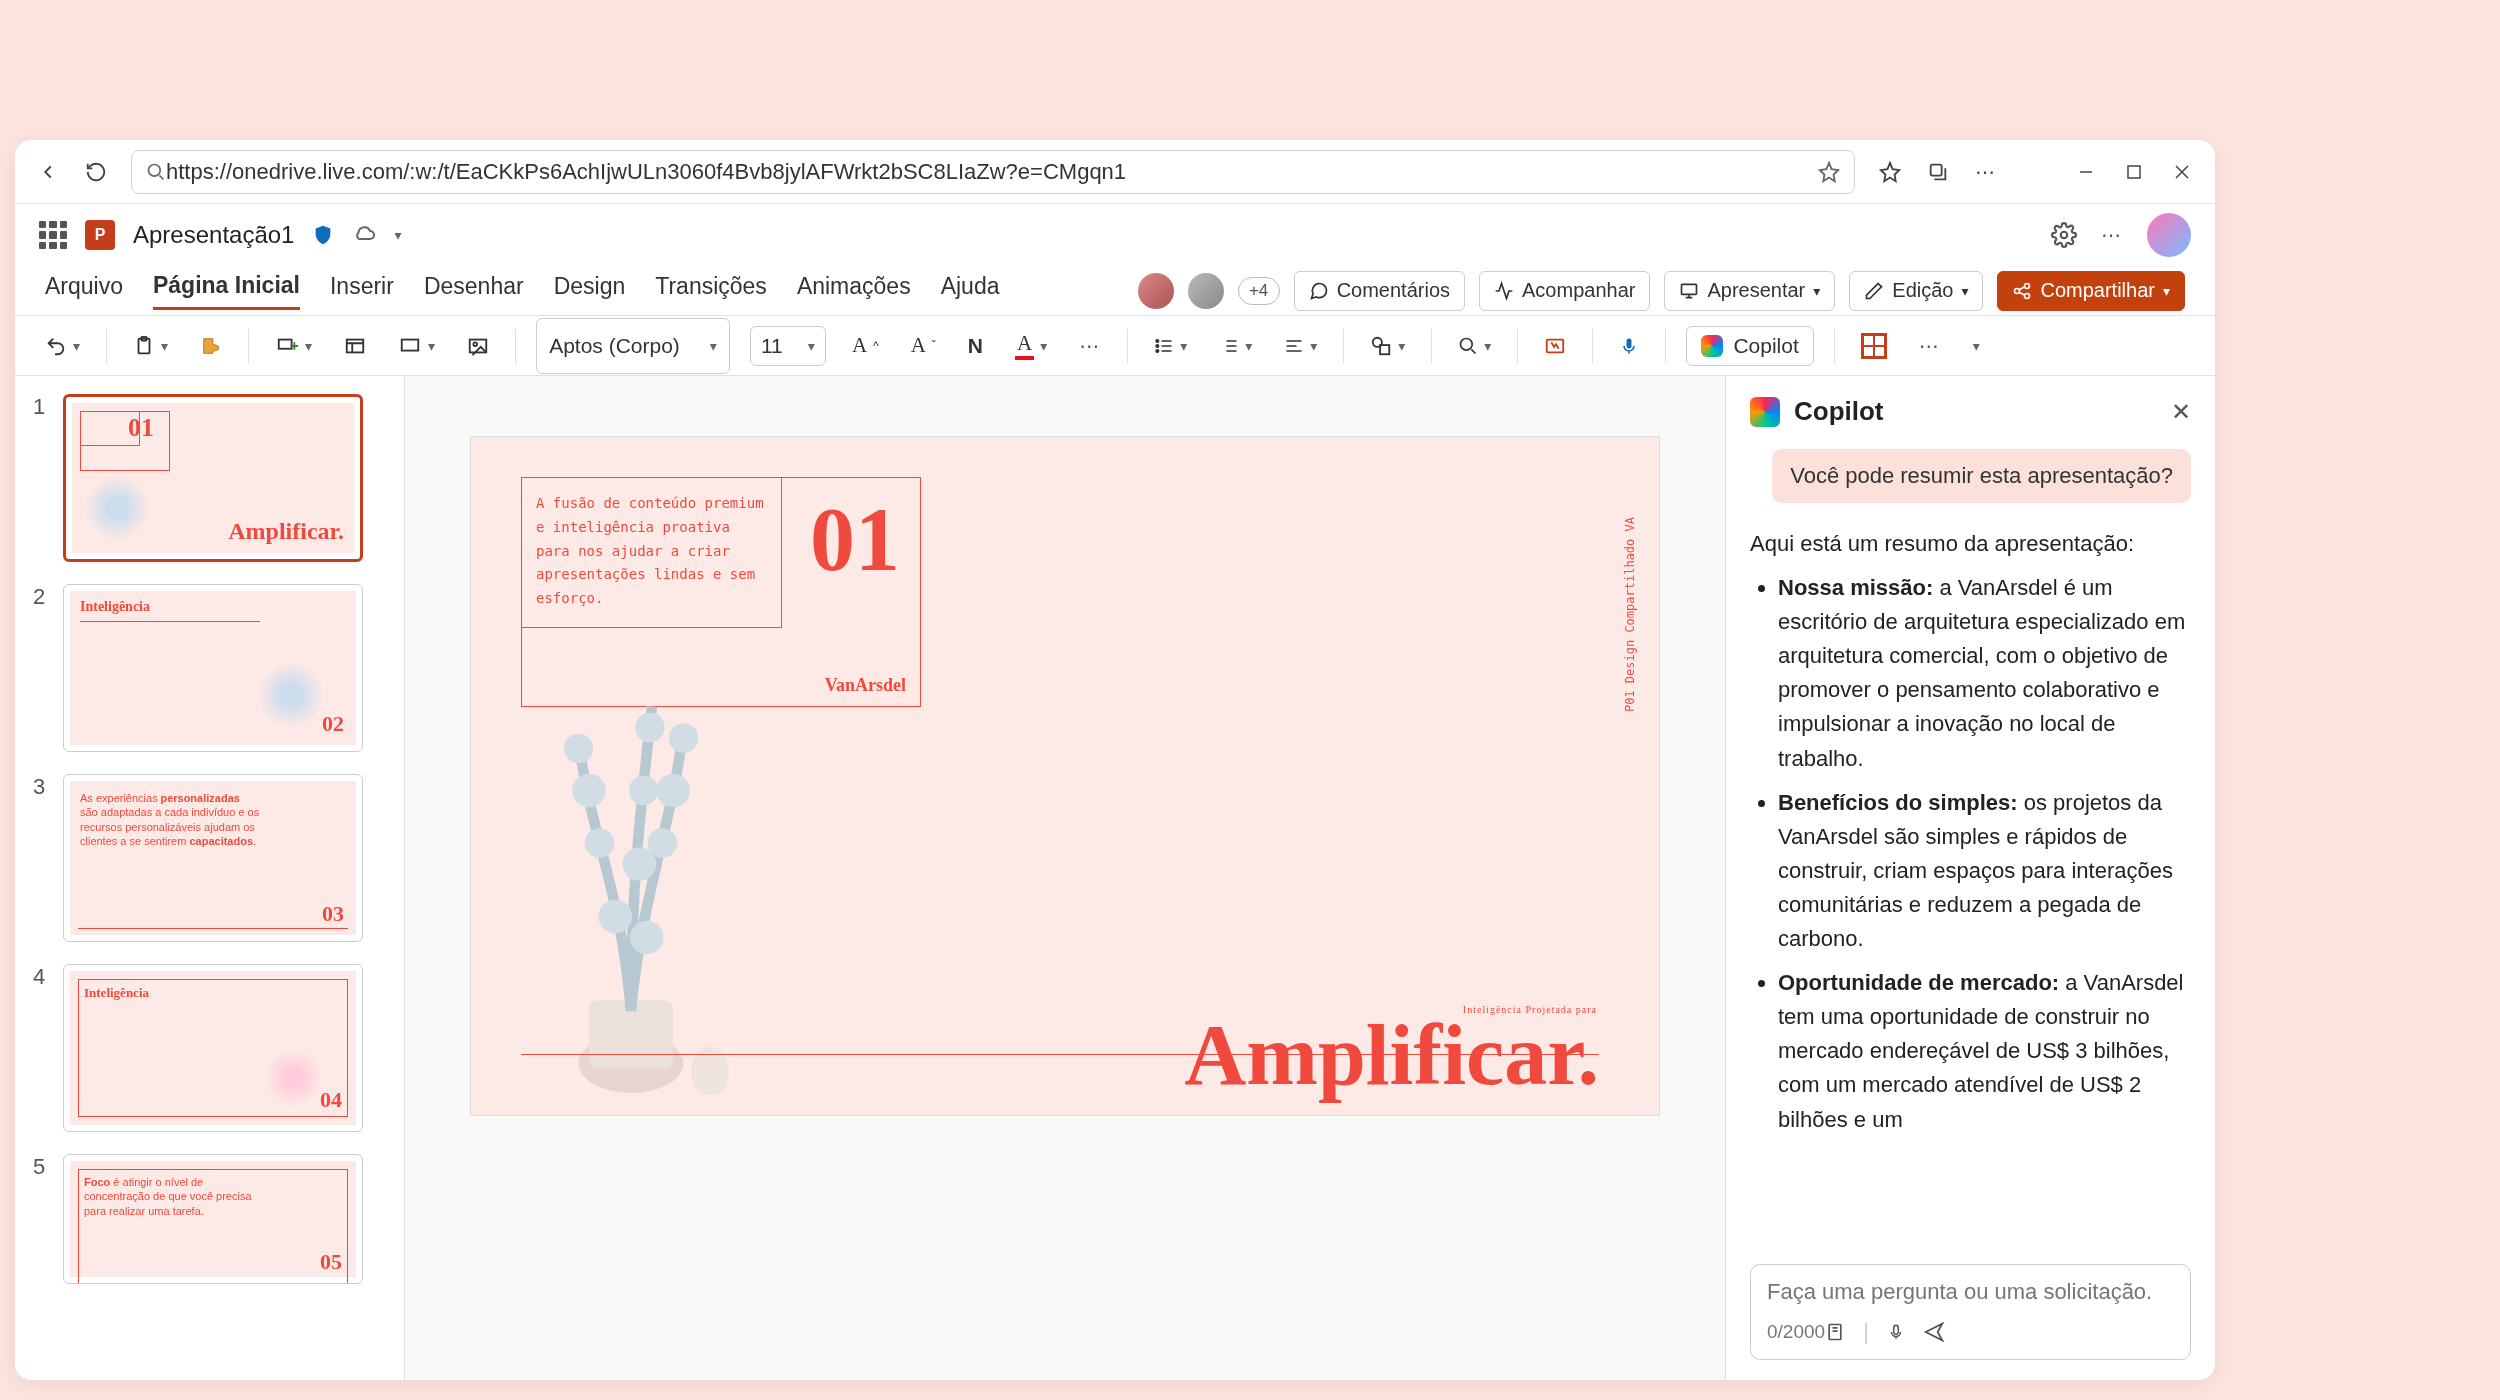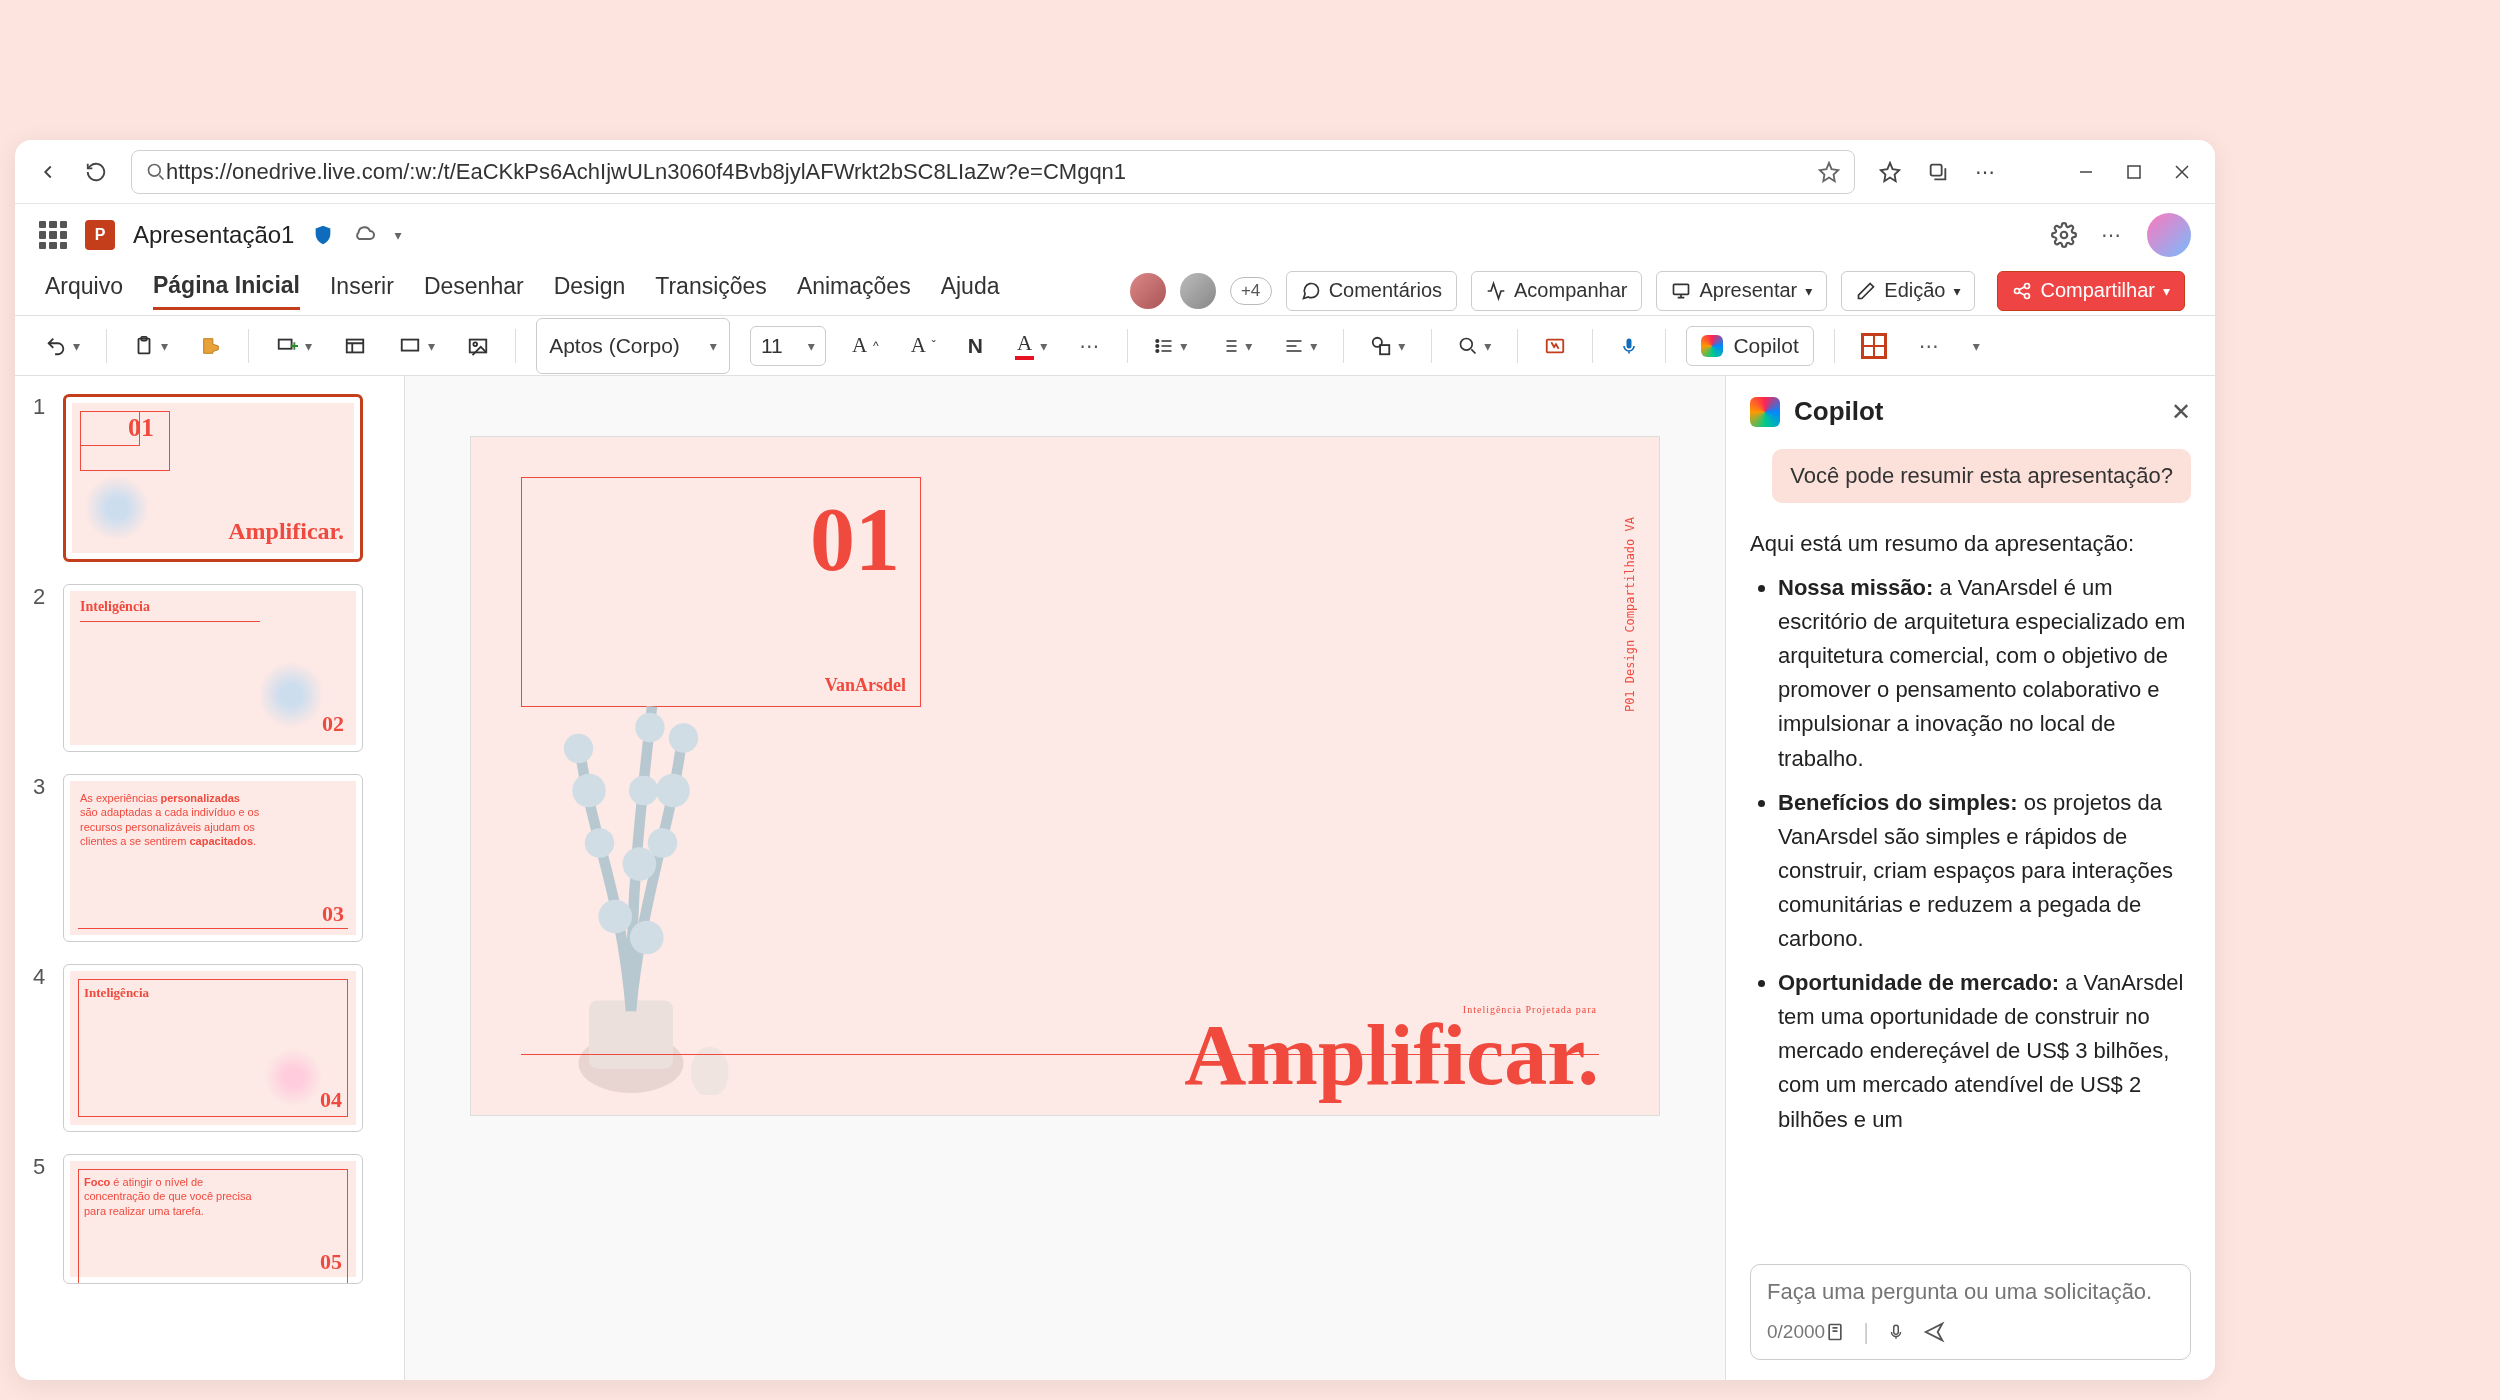--- a/index.html
+++ b/index.html
@@ -41,21 +41,21 @@
 .avatar { width: 44px; height: 44px; border-radius: 50%; background: linear-gradient(135deg,#f7b,#7bf); }
 
 
 .tabs { height: 50px; display: flex; align-items: center; padding: 0 30px; gap: 30px; border-bottom: 1px solid #e0e0e0; font-size: 23px; color: #333; }
 .tabs .tab { padding-bottom: 8px; cursor: pointer; }
 .tabs .tab.active { border-bottom: 3px solid #c43e1c; font-weight: 600; }
 .tabs .right { margin-left: auto; display: flex; align-items: center; gap: 14px; }
 .face { width: 36px; height: 36px; border-radius: 50%; background: #ddd; }
 .facecount { width: 42px; height: 28px; border: 1px solid #bbb; border-radius: 14px; font-size: 17px; display: flex; align-items: center; justify-content: center; color: #555; }
 .rbtn { height: 40px; border: 1px solid #ccc; border-radius: 6px; padding: 0 14px; display: flex; align-items: center; gap: 8px; font-size: 20px; color: #333; background: #fff; }
-.rbtn.red { background: #ef4444; color: #fff; border-color: #c43e1c; margin-left: 8px; }
+.rbtn.red { background: #c2410c; color: #fff; border-color: #c43e1c; }
 .rbtn .chev { color: inherit; }
 
 
 .toolbar { height: 60px; display: flex; align-items: center; padding: 0 24px; gap: 20px; border-bottom: 1px solid #e0e0e0; font-size: 21px; color: #333; }
 .toolbar .sep { width: 1px; height: 34px; background: #ddd; }
 .tbtn { display: flex; align-items: center; gap: 6px; padding: 4px 6px; border-radius: 4px; }
 .fontsel { border: 1px solid #ccc; border-radius: 6px; height: 56px; padding: 0 12px; display: flex; align-items: center; gap: 30px; }
 .sizebox { border: 1px solid #ccc; border-radius: 6px; height: 40px; width: 76px; display: flex; align-items: center; justify-content: space-between; padding: 0 10px; }
 .copilot-btn { border: 1px solid #ccc; border-radius: 6px; height: 40px; padding: 0 14px; display: flex; align-items: center; gap: 10px; }
 .copilot-logo { width: 22px; height: 22px; border-radius: 6px; background: conic-gradient(#f25,#08f,#0c8,#f90,#f25); }
@@ -449,20 +449,21 @@
             <div class="mtxt" style="right:14px;bottom:2px;font-size:22px;font-weight:bold">05</div>
           </div>
         </div>
       </div>
 
     </div>
 
     <div class="canvas">
       <div class="slide">
         <div style="position:absolute;left:50px;top:40px;width:400px;height:230px;border:1.5px solid #f04a3e">
+          <div style="position:absolute;left:0;top:0;width:260px;height:150px;border-right:1.5px solid #f04a3e;border-bottom:1.5px solid #f04a3e;padding:14px;font-size:14px;line-height:1.7;font-family:monospace">A fusão de conteúdo premium e inteligência proativa para nos ajudar a criar apresentações lindas e sem esforço.</div>
           <div style="position:absolute;right:20px;top:10px;font-size:90px;font-weight:bold;font-family:'Segoe UI'">01</div>
           <div style="position:absolute;right:14px;bottom:10px;font-size:18px;font-weight:600;font-family:'Segoe UI'">VanArsdel</div>
           <div style="position:absolute;left:0;top:150px;right:140px;height:1px"></div>
         </div>
 
         <div style="position:absolute;left:40px;bottom:20px;width:240px;height:420px">
           <svg viewBox="0 0 200 400" width="240" height="420">
             <ellipse cx="100" cy="370" rx="50" ry="28" fill="#e8d4d0"></ellipse>
             <rect x="60" y="310" width="80" height="65" rx="8" fill="#ece0dd"></rect>
             <path d="M100 320 C90 200 60 150 50 60 M100 320 C110 210 140 140 150 50 M100 320 C100 200 110 120 120 30" stroke="#b8c8d0" stroke-width="10" fill="none"></path>

